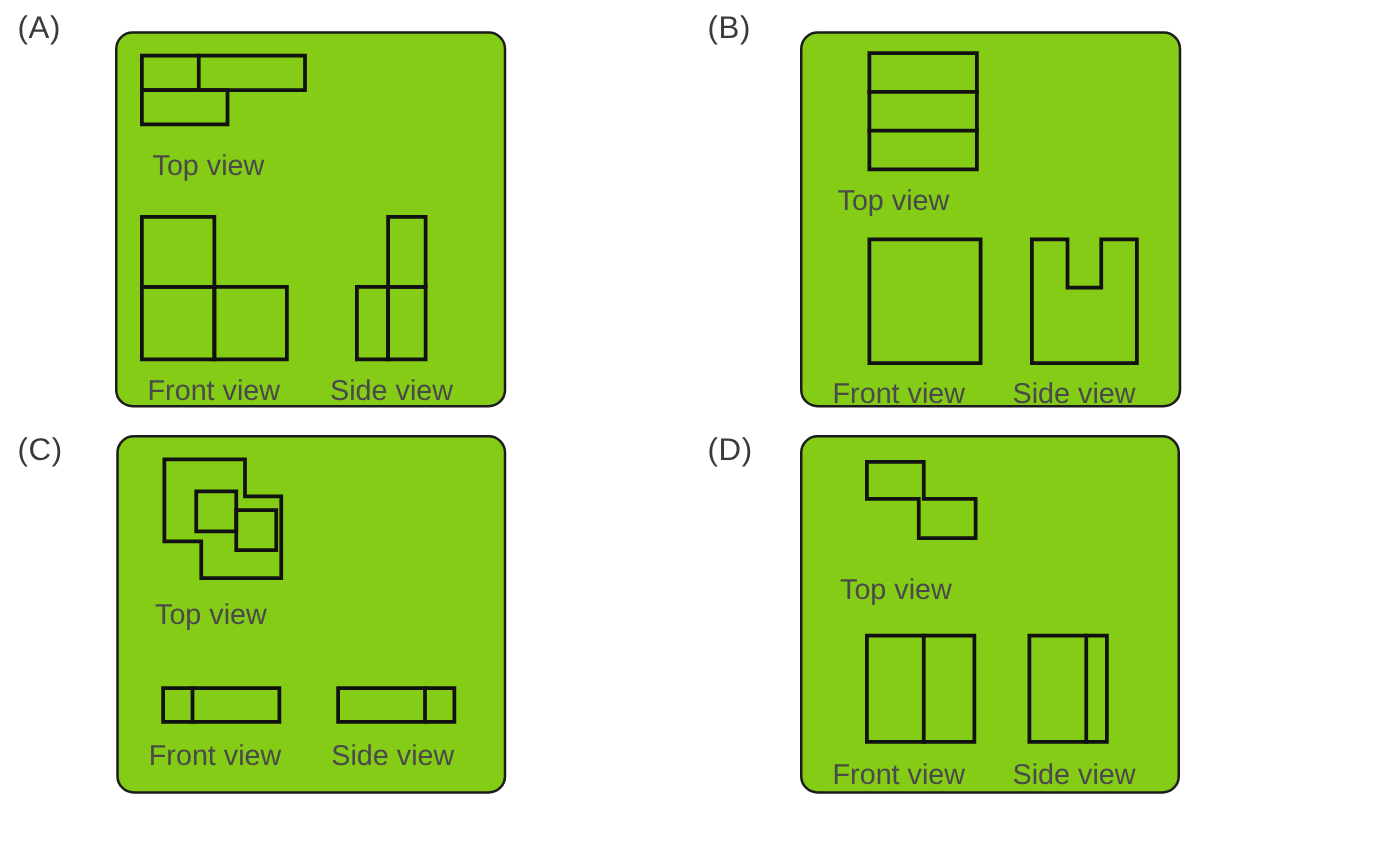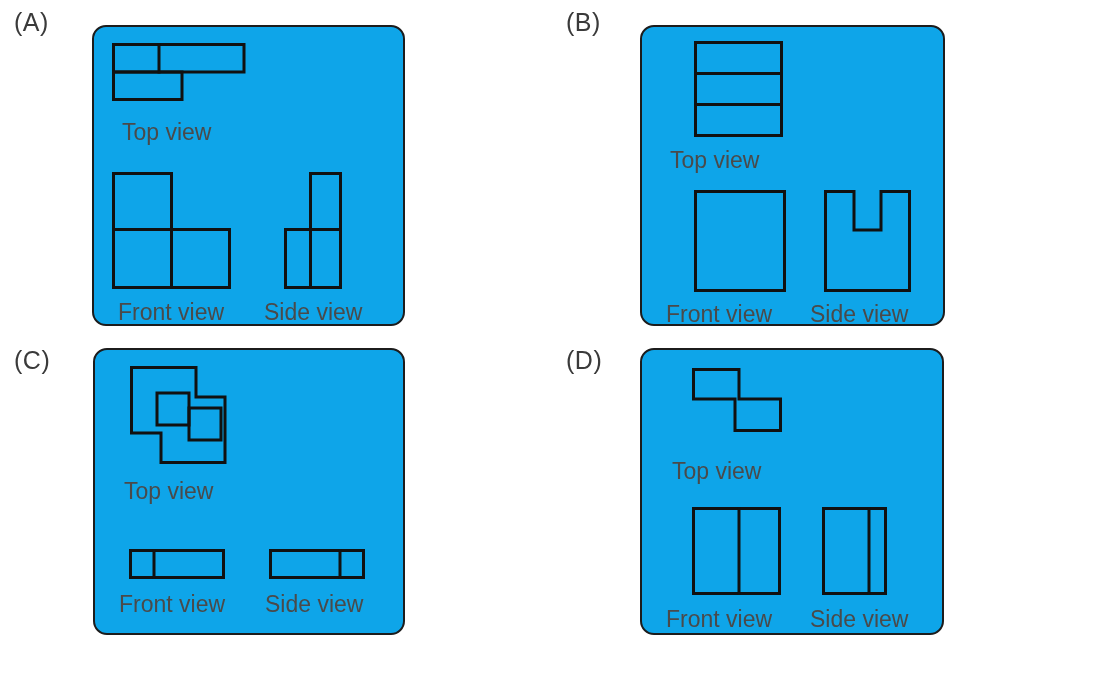--- a/index.html
+++ b/index.html
@@ -27,21 +27,21 @@
     font-size: 25px;
     line-height: 1;
     color: #3a3a3a;
     letter-spacing: 0.5px;
     white-space: nowrap;
   }
   .card {
     position: absolute;
     border: 2.5px solid #1c1c1c;
     border-radius: 14px;
-    background: #0ea5e9;
+    background: #84cc16;
     box-sizing: border-box;
   }
   .card-inner {
     position: absolute;
     inset: 0;
   }
   .viewlabel {
     position: absolute;
     font-size: 23px;
     line-height: 1;

